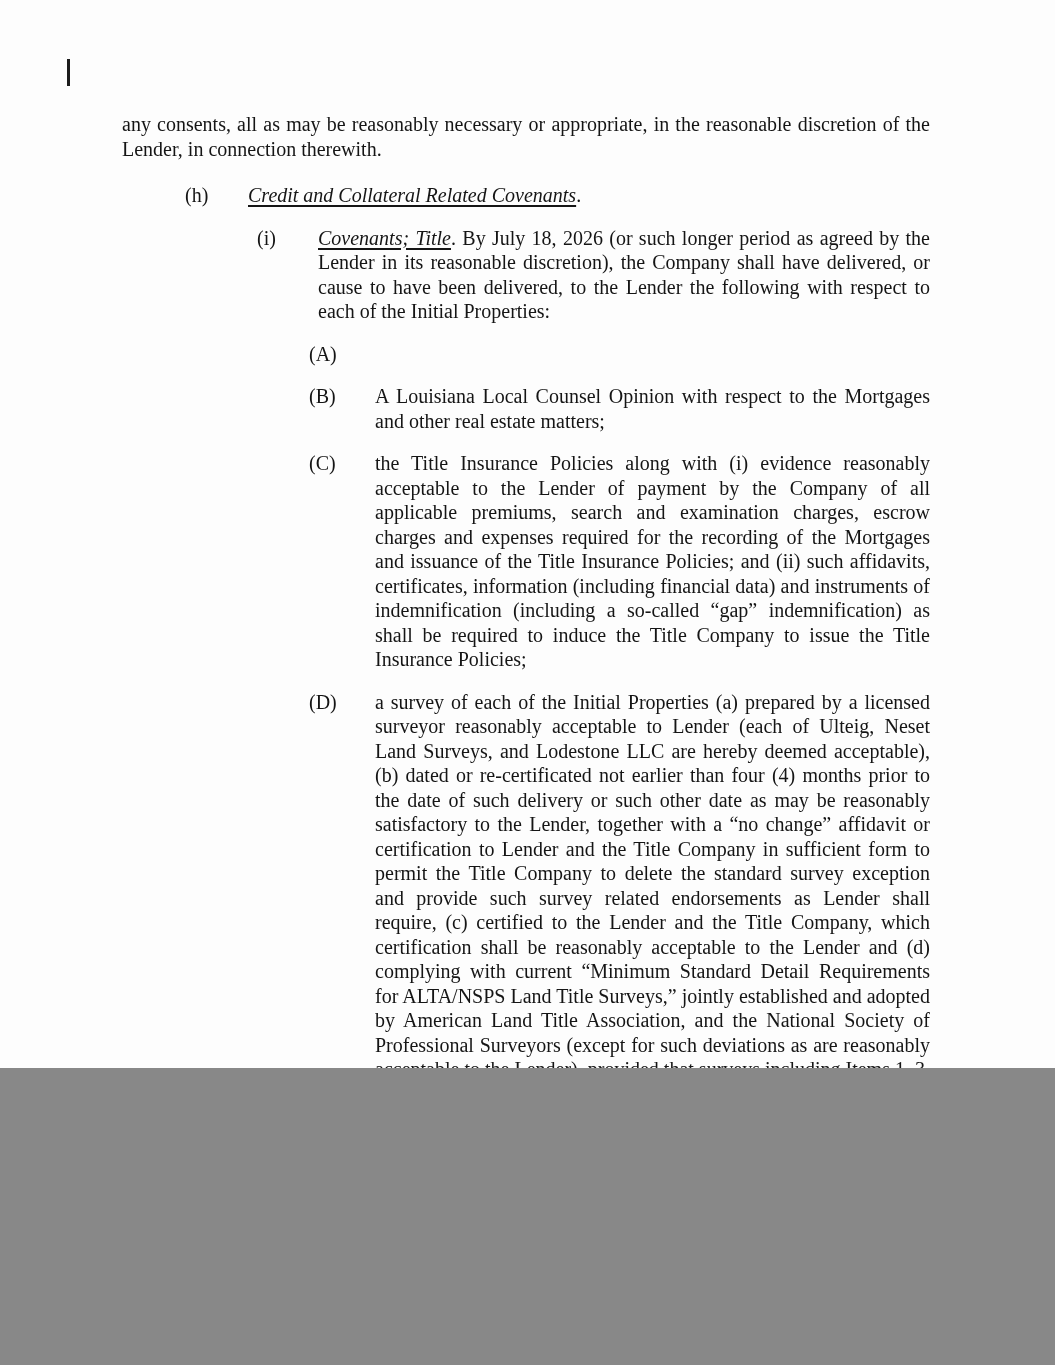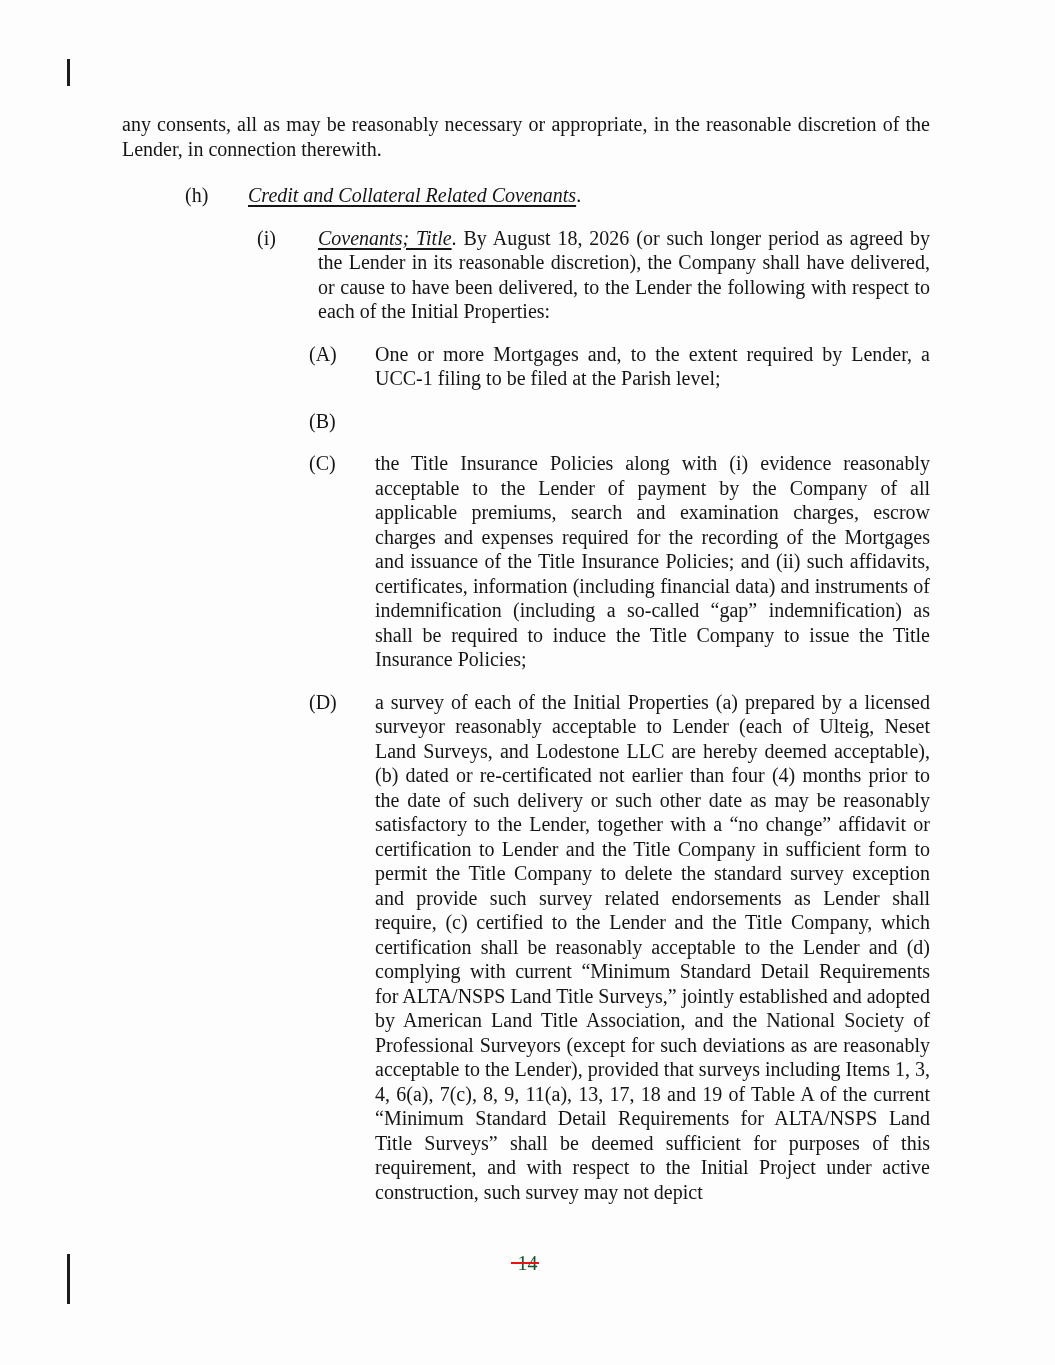--- a/index.html
+++ b/index.html
@@ -1,18 +1,18 @@
 <!DOCTYPE html>
 <html><head>
 <meta charset="utf-8">
 <style>
   html,body{margin:0;padding:0;background:#888;}
   .page{
     position:relative;
-    width:1055px;height:1365px;
+    width:1055px;height:1068px;
     margin:0 auto;
     background:#fdfdfd;
     color:#151515;
     font-family:"Liberation Serif","DejaVu Serif",serif;
     font-size:20px;
     line-height:24.5px;
     overflow:hidden;
   }
   .revision-bar{
     position:absolute;
@@ -84,30 +84,30 @@
 
     <p class="para">any consents, all as may be reasonably necessary or appropriate, in the reasonable discretion of the Lender, in connection therewith.</p>
 
     <div class="row section">
       <div class="label">(h)</div>
       <div class="body"><span class="u">Credit and Collateral Related Covenants</span><span>.</span></div>
     </div>
 
     <div class="row item">
       <div class="label">(i)</div>
-      <div class="body"><span class="u">Covenants; Title</span><span>. By August 18, 2026 (or such longer period as agreed by the Lender in its reasonable discretion), the Company shall have delivered, or cause to have been delivered, to the Lender the following with respect to each of the Initial Properties:</span></div>
+      <div class="body"><span class="u">Covenants; Title</span><span>. By July 18, 2026 (or such longer period as agreed by the Lender in its reasonable discretion), the Company shall have delivered, or cause to have been delivered, to the Lender the following with respect to each of the Initial Properties:</span></div>
     </div>
 
     <div class="row subitem">
       <div class="label">(A)</div>
-      <div class="body">One or more Mortgages and, to the extent required by Lender, a UCC-1 filing to be filed at the Parish level;</div>
     </div>
 
     <div class="row subitem">
       <div class="label">(B)</div>
+      <div class="body">A Louisiana Local Counsel Opinion with respect to the Mortgages and other real estate matters;</div>
     </div>
 
     <div class="row subitem">
       <div class="label">(C)</div>
       <div class="body">the Title Insurance Policies along with (i) evidence reasonably acceptable to the Lender of payment by the Company of all applicable premiums, search and examination charges, escrow charges and expenses required for the recording of the Mortgages and issuance of the Title Insurance Policies; and (ii) such affidavits, certificates, information (including financial data) and instruments of indemnification (including a so-called “gap” indemnification) as shall be required to induce the Title Company to issue the Title Insurance Policies;</div>
     </div>
 
     <div class="row subitem">
       <div class="label">(D)</div>
       <div class="body">a survey of each of the Initial Properties (a) prepared by a licensed surveyor reasonably acceptable to Lender (each of Ulteig, Neset Land Surveys, and Lodestone LLC are hereby deemed acceptable), (b) dated or re-certificated not earlier than four (4) months prior to the date of such delivery or such other date as may be reasonably satisfactory to the Lender, together with a “no change” affidavit or certification to Lender and the Title Company in sufficient form to permit the Title Company to delete the standard survey exception and provide such survey related endorsements as Lender shall require, (c) certified to the Lender and the Title Company, which certification shall be reasonably acceptable to the Lender and (d) complying with current “Minimum Standard Detail Requirements for ALTA/NSPS Land Title Surveys,” jointly established and adopted by American Land Title Association, and the National Society of Professional Surveyors (except for such deviations as are reasonably acceptable to the Lender), provided that surveys including Items 1, 3, 4, 6(a), 7(c), 8, 9, 11(a), 13, 17, 18 and 19 of Table A of the current “Minimum Standard Detail Requirements for ALTA/NSPS Land Title Surveys” shall be deemed sufficient for purposes of this requirement, and with respect to the Initial Project under active construction, such survey may not depict</div>

